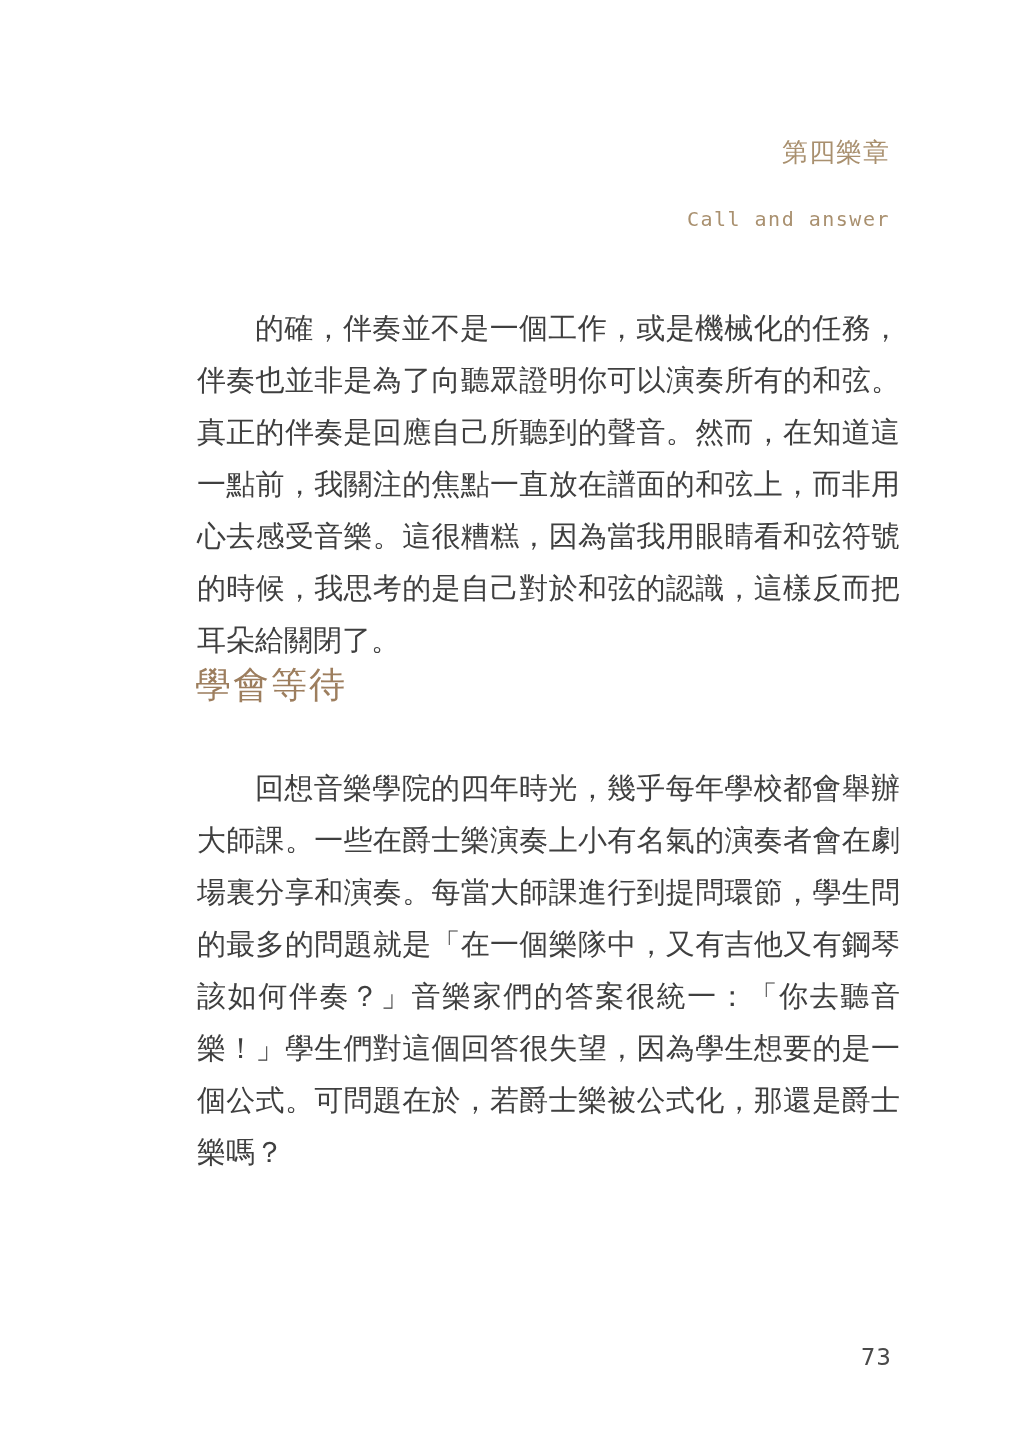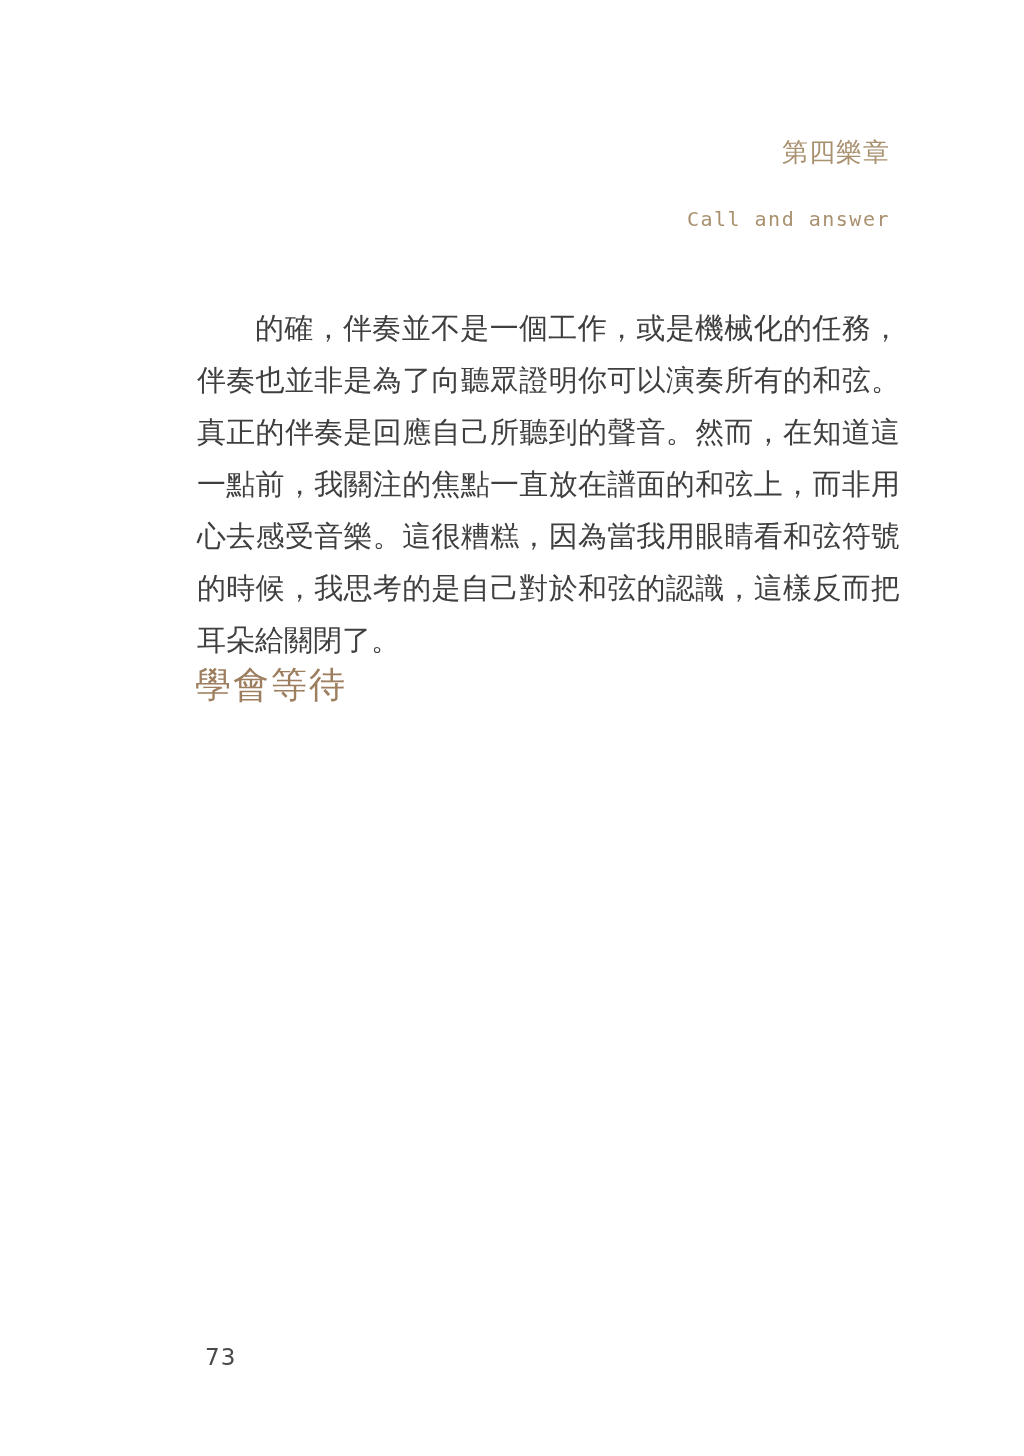--- a/index.html
+++ b/index.html
@@ -66,21 +66,21 @@
     color: var(--heading-brown, #9d7e5e);
     letter-spacing: 2px;
     font-weight: normal;
     text-align: center;
   }
   .page-footer {
     position: absolute;
     left: 173px;
     top: 1318px;
     width: 719px;
-    text-align: left;
+    text-align: right;
   }
   .page-number {
     font-size: 23px;
     line-height: 30px;
     color: var(--page-number, #4a4a4a);
     letter-spacing: 1px;
   }
 </style>
 </head>
 <body>
@@ -89,18 +89,19 @@
 
   <div class="chapter-header">
     <div class="chapter-title">第四樂章</div>
     <div class="chapter-subtitle">Call and answer</div>
   </div>
 
   <p class="body-paragraph paragraph-1">的確，伴奏並不是一個工作，或是機械化的任務，伴奏也並非是為了向聽眾證明你可以演奏所有的和弦。真正的伴奏是回應自己所聽到的聲音。然而，在知道這一點前，我關注的焦點一直放在譜面的和弦上，而非用心去感受音樂。這很糟糕，因為當我用眼睛看和弦符號的時候，我思考的是自己對於和弦的認識，這樣反而把耳朵給關閉了。</p>
 
   <h2 class="section-heading">學會等待</h2>
 
+  <p class="body-paragraph paragraph-2">回想音樂學院的四年時光，幾乎每年學校都會舉辦大師課。一些在爵士樂演奏上小有名氣的演奏者會在劇場裏分享和演奏。每當大師課進行到提問環節，學生問的最多的問題就是「在一個樂隊中，又有吉他又有鋼琴該如何伴奏？」音樂家們的答案很統一：「你去聽音樂！」學生們對這個回答很失望，因為學生想要的是一個公式。可問題在於，若爵士樂被公式化，那還是爵士樂嗎？</p>
 
   <div class="page-footer">
     <span class="page-number">73</span>
   </div>
 
 </div>
 
 </body></html>

